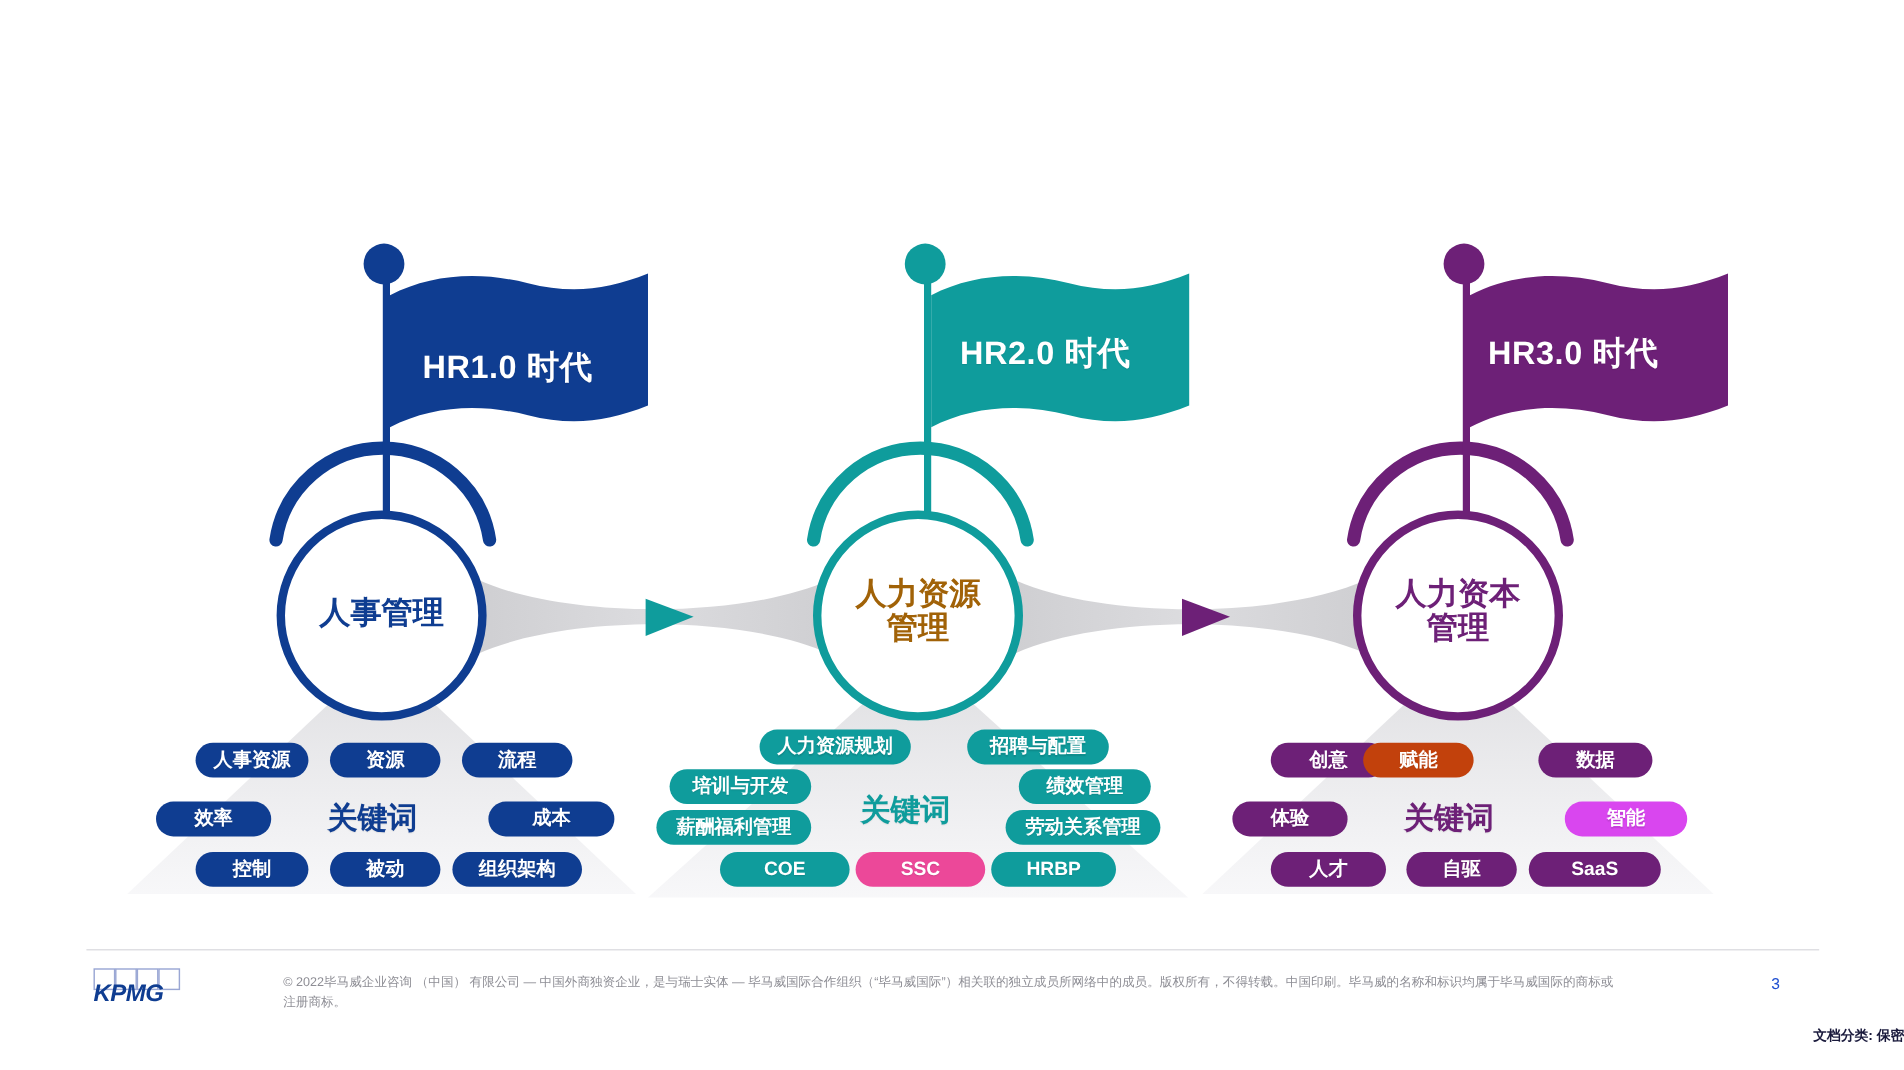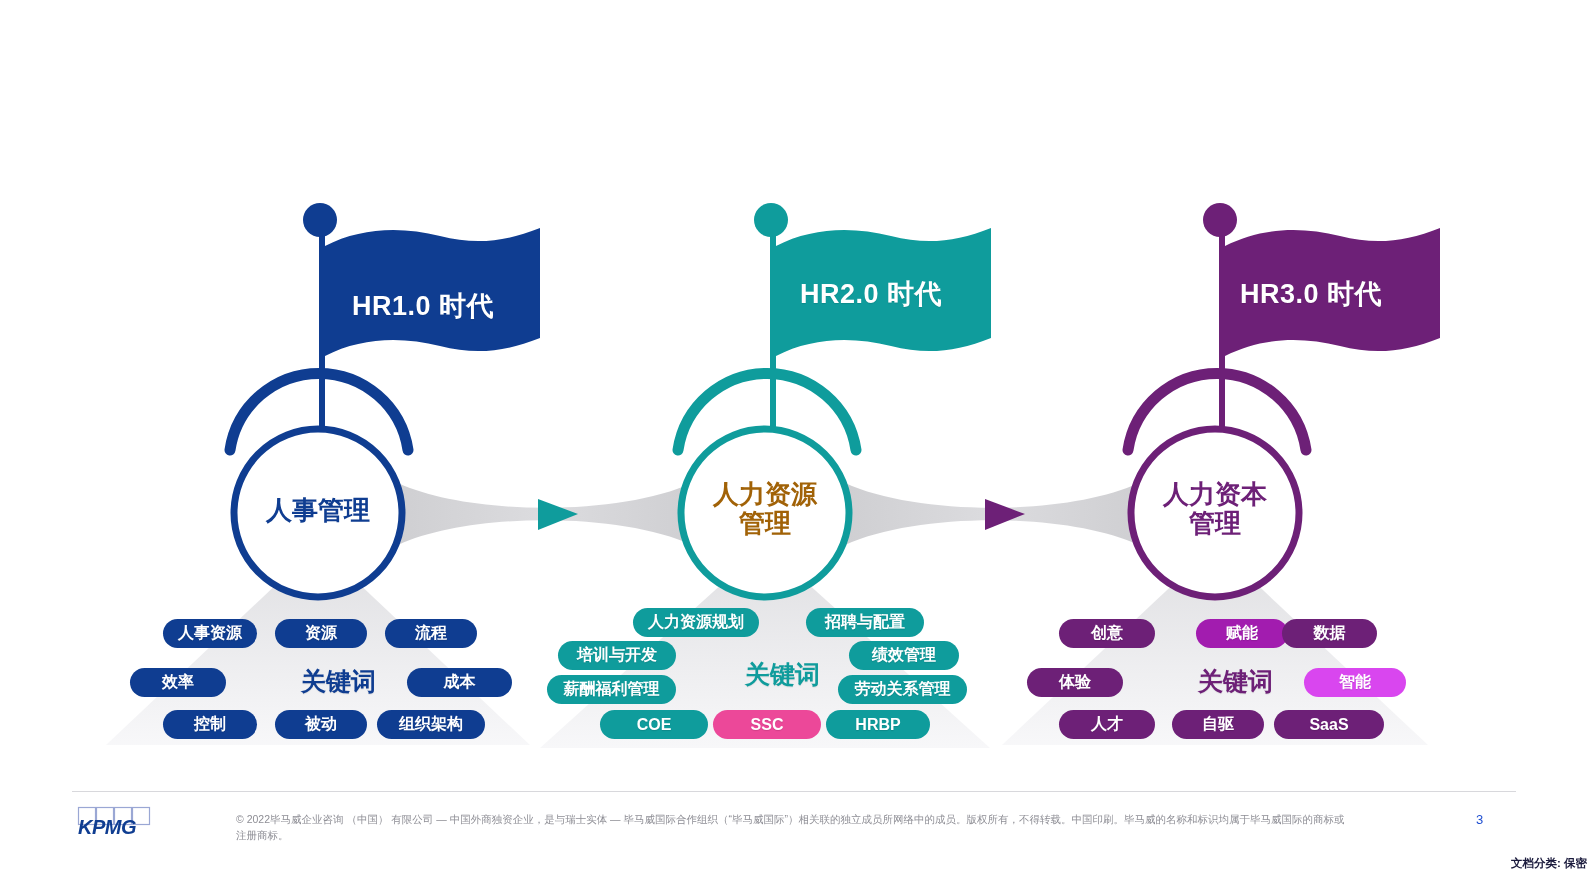--- a/index.html
+++ b/index.html
@@ -78,21 +78,20 @@
     box-sizing: border-box;
     padding: 0 6px;
     text-shadow: 0 1px 1px rgba(0,0,0,0.12);
   }
   .kw-title {
     position: absolute;
     font-size: 25px;
     font-weight: bold;
     white-space: nowrap;
     text-shadow: 0 1px 1px rgba(0,0,0,0.08);
-    margin-left: 28px;
   }
 
   
   #footer-rule {
     position: absolute;
     left: 72px;
     top: 791px;
     width: 1444px;
     height: 1px;
     background: #d8d8dc;
@@ -248,21 +247,21 @@
       <div class="pill" style="left: 558px; top: 641px; width: 118px; background: rgb(15, 156, 156);">培训与开发</div>
       <div class="pill" style="left: 849px; top: 641px; width: 110px; background: rgb(15, 156, 156);">绩效管理</div>
       <div class="pill" style="left: 547px; top: 675px; width: 129px; background: rgb(15, 156, 156);">薪酬福利管理</div>
       <div class="pill" style="left: 838px; top: 675px; width: 129px; background: rgb(15, 156, 156);">劳动关系管理</div>
       <div class="pill" style="left: 600px; top: 710px; width: 108px; background: rgb(15, 156, 156);">COE</div>
       <div class="pill" style="left: 713px; top: 710px; width: 108px; background: #ec4899;">SSC</div>
       <div class="pill" style="left: 826px; top: 710px; width: 104px; background: rgb(15, 156, 156);">HRBP</div>
     </div>
   <div id="pills-hr3">
       <div class="pill" style="left: 1059px; top: 619px; width: 96px; background: rgb(109, 32, 119);">创意</div>
-      <div class="pill" style="left: 1196px; top: 619px; width: 92px; background: #a21caf;">赋能</div>
+      <div class="pill" style="left: 1136px; top: 619px; width: 92px; background: #c2410c;">赋能</div>
       <div class="pill" style="left: 1282px; top: 619px; width: 95px; background: rgb(109, 32, 119);">数据</div>
       <div class="pill" style="left: 1027px; top: 668px; width: 96px; background: rgb(109, 32, 119);">体验</div>
       <div class="pill" style="left: 1304px; top: 668px; width: 102px; background: #d946ef;">智能</div>
       <div class="pill" style="left: 1059px; top: 710px; width: 96px; background: rgb(109, 32, 119);">人才</div>
       <div class="pill" style="left: 1172px; top: 710px; width: 92px; background: rgb(109, 32, 119);">自驱</div>
       <div class="pill" style="left: 1274px; top: 710px; width: 110px; background: rgb(109, 32, 119);">SaaS</div>
     </div>
 
   <div id="footer-rule"></div>
 

